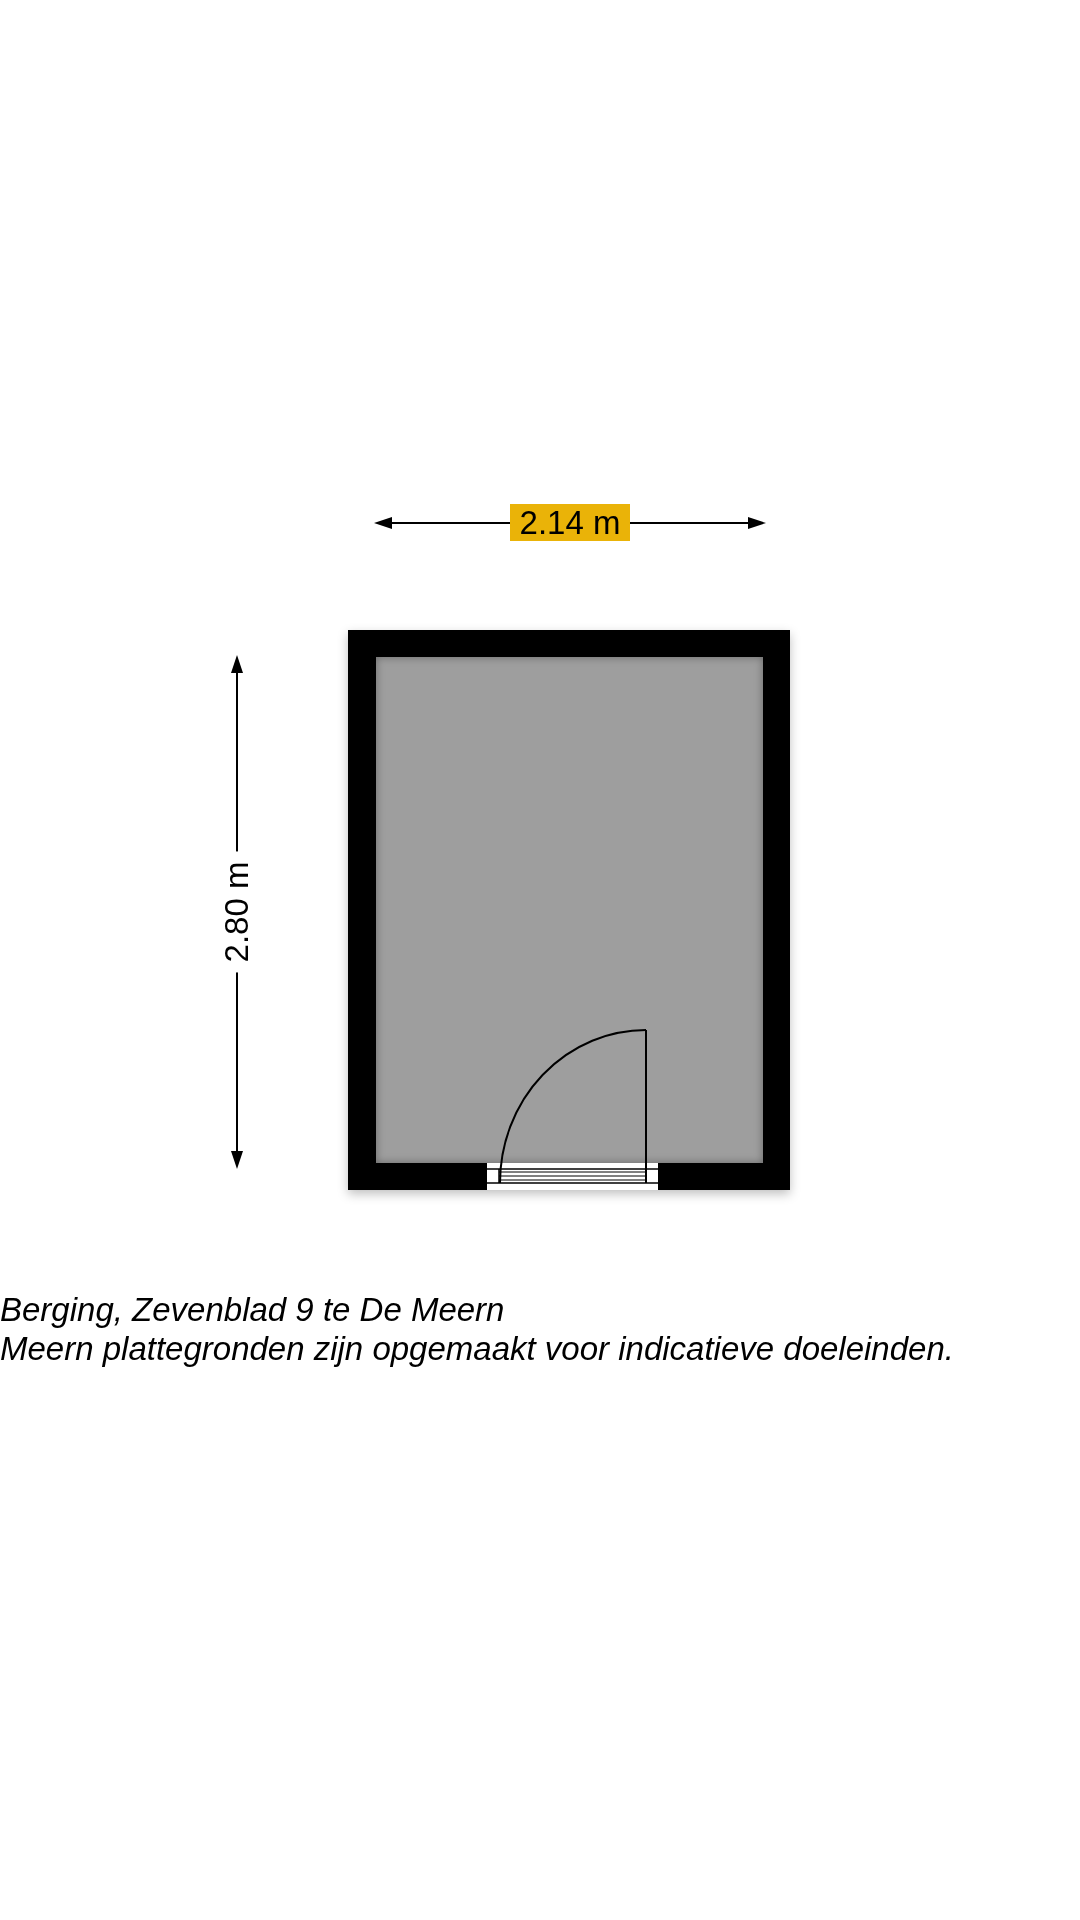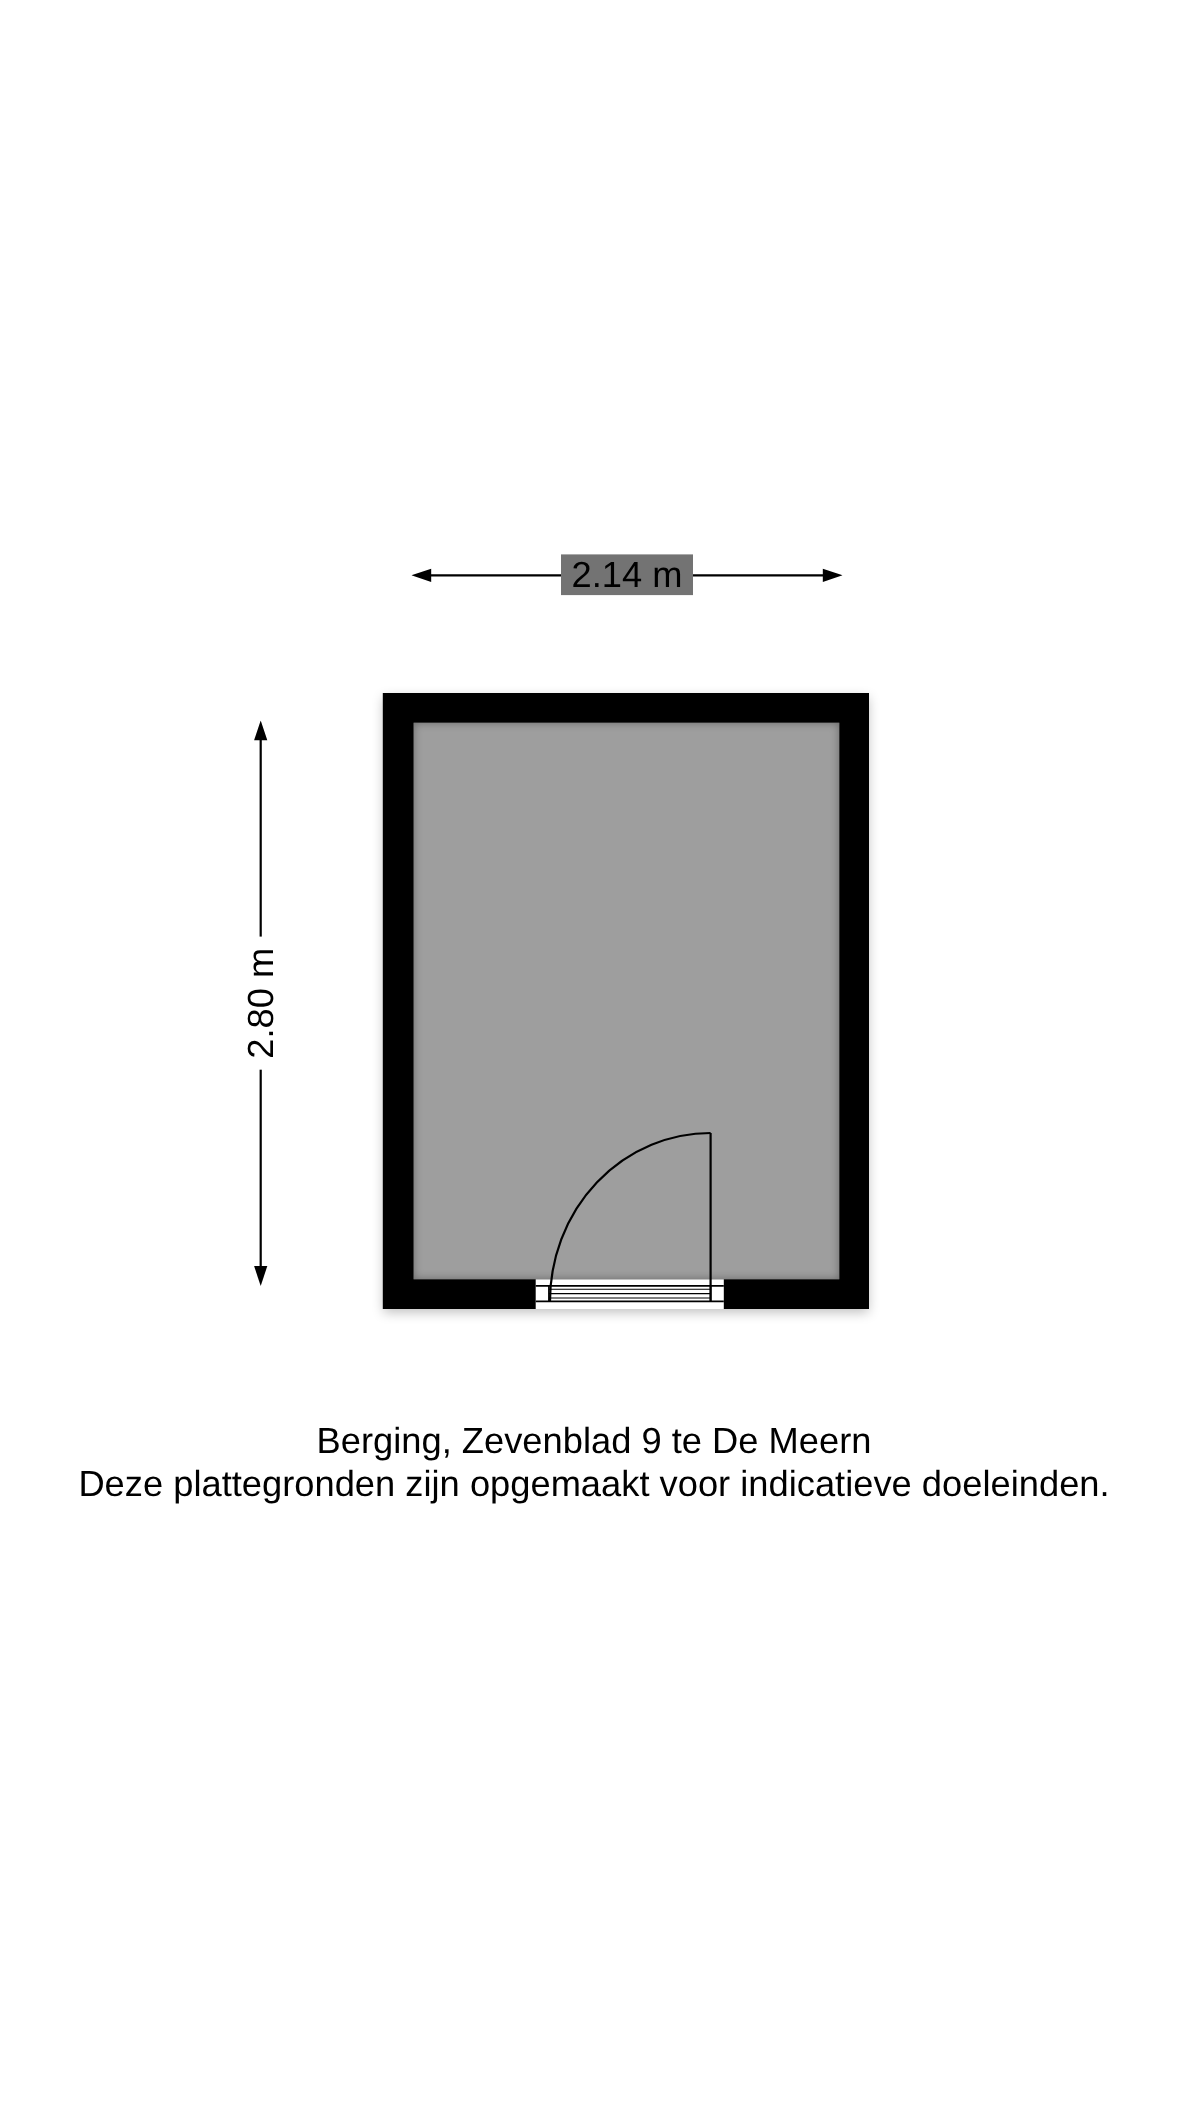--- a/index.html
+++ b/index.html
@@ -1,25 +1,25 @@
 <!DOCTYPE html>
 <html><head>
 <meta charset="utf-8">
 <style>
   html, body { margin:0; padding:0; background:#ffffff; }
   body { width:1080px; height:1920px; position:relative; overflow:hidden; font-family:"Liberation Sans", sans-serif; color:#000; }
   .dim-h { position:absolute; left:374px; top:505px; width:392px; height:36px; }
   .dim-h-label { position:absolute; left:0; right:0; top:0; text-align:center; font-size:33px; line-height:36px; }
-  .dim-h-label span { background:#737373; padding:0 10px; }
+  .dim-h-label span { background:#eab308; padding:0 10px; }
   .dim-v { position:absolute; left:219px; top:655px; width:36px; height:514px; }
   .dim-v-label { position:absolute; left:237px; top:912px; transform:translate(-50%,-50%) rotate(-90deg); font-size:33px; line-height:36px; white-space:nowrap; background:#fff; padding:0 10px; }
   .room { position:absolute; left:348px; top:630px; width:442px; height:560px; background:#000; box-shadow:0 4px 10px rgba(0,0,0,0.25); }
   .floor { position:absolute; left:28px; top:27px; width:387px; height:506px; background:#9e9e9e; box-shadow:inset 0 0 8px rgba(0,0,0,0.35); }
   .door-svg { position:absolute; left:0; top:0; }
-  .caption { position:absolute; left:0; right:0; top:1291px; text-align:center; font-size:33px; line-height:38.5px; }
+  .caption { position:absolute; left:0; right:0; top:1291px; font-size:33px; line-height:38.5px;font-style:italic; }
   .caption div { white-space:nowrap; }
 </style>
 </head>
 <body>
 
 <div class="dim-h">
   <svg width="392" height="36" style="position:absolute;left:0;top:0">
     <line x1="10" y1="18" x2="382" y2="18" stroke="#000" stroke-width="2"></line>
     <polygon points="0,18 18,12 18,24" fill="#000"></polygon>
     <polygon points="392,18 374,12 374,24" fill="#000"></polygon>
@@ -51,14 +51,14 @@
     <line x1="298" y1="539" x2="298" y2="553" stroke="#000" stroke-width="1.5"></line>
 
     <line x1="298" y1="400" x2="298" y2="553" stroke="#000" stroke-width="2"></line>
 
     <path d="M 298 400 A 146 153 0 0 0 152 553" fill="none" stroke="#000" stroke-width="2"></path>
   </svg>
 </div>
 
 <div class="caption">
   <div>Berging, Zevenblad 9 te De Meern</div>
-  <div>Deze plattegronden zijn opgemaakt voor indicatieve doeleinden.</div>
+  <div>Meern plattegronden zijn opgemaakt voor indicatieve doeleinden.</div>
 </div>
 
 </body></html>

